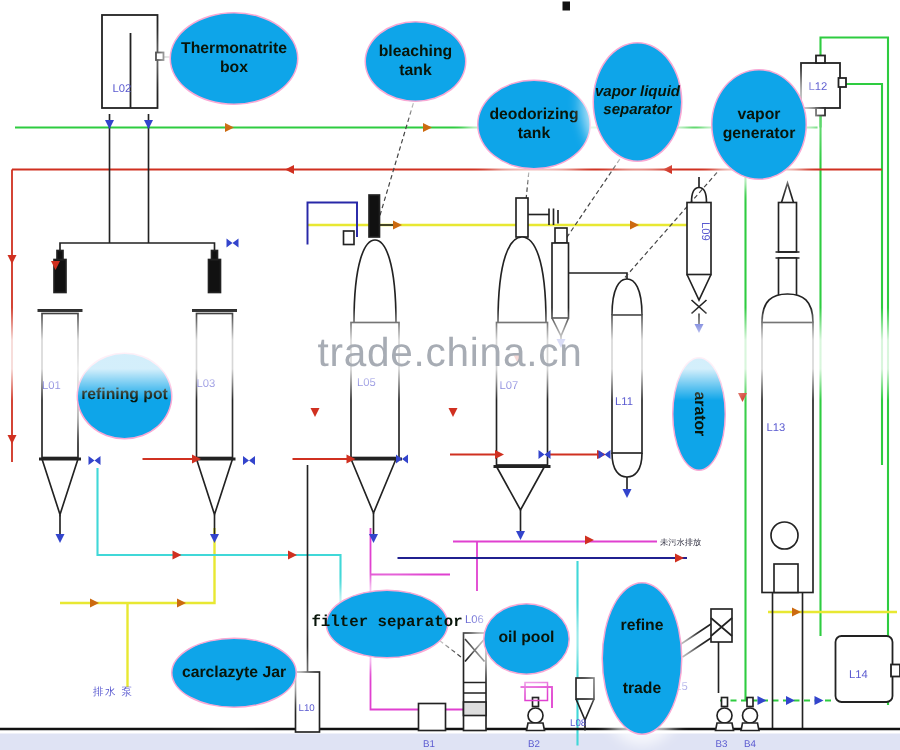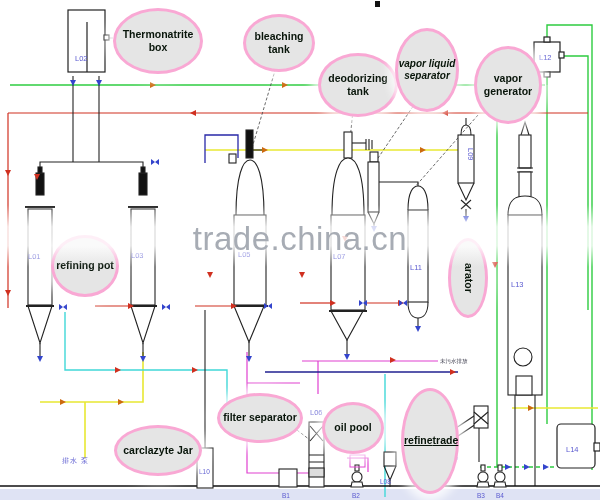--- a/index.html
+++ b/index.html
@@ -1,30 +1,30 @@
 <!DOCTYPE html>
 <html><head>
 <meta charset="utf-8">
 <style>
   html,body{margin:0;padding:0;background:#fff;}
   #stage{position:relative;width:600px;height:500px;background:#ffffff;overflow:hidden;
          font-family:"Liberation Sans",sans-serif;}
   svg text{font-family:"Liberation Sans",sans-serif;}
   .oval{position:absolute;display:flex;align-items:center;justify-content:center;text-align:center;
-        background:#e5e5e5;border:3px solid #f9a8d4;border-radius:50%;
+        background:#0ea5e9;border:1px solid #f9a8d4;border-radius:50%;
         color:#08150a;font-weight:700;font-size:10.5px;line-height:1.25;
         box-shadow:0 0 9px 7px rgba(255,255,255,.75);z-index:3;}
   .oval.nowrap{white-space:nowrap;}
   .oval.vtext{writing-mode:vertical-rl;text-orientation:sideways;}
-  .oval.twoLine{flex-direction:row;justify-content:space-around;padding:8px 0;text-decoration:underline;}
+  .oval.twoLine{flex-direction:column;justify-content:space-around;padding:8px 0;}
   .wm-band{position:absolute;left:0;top:205px;width:600px;height:62px;z-index:4;pointer-events:none;
         background:linear-gradient(180deg,rgba(255,255,255,0) 0%,rgba(255,255,255,.82) 35%,
         rgba(255,255,255,.82) 66%,rgba(255,255,255,0) 100%);}
   .wm-text{position:absolute;left:192px;top:220px;width:216px;z-index:5;text-align:center;
-        font-size:33px;color:#a7acb4;letter-spacing:.5px;font-weight:400;pointer-events:none;}
+        font-size:27px;color:#a7acb4;letter-spacing:.5px;font-weight:400;pointer-events:none;}
   .strip{position:absolute;left:0;top:489px;width:600px;height:11px;background:#dfe3f4;z-index:1;}
 </style>
 </head>
 <body>
 
 <div id="stage">
 
   <div class="strip"></div>
 
   <svg width="600" height="500" viewBox="0 0 600 500" style="position:absolute;left:0;top:0;z-index:2;">
@@ -308,21 +308,21 @@
     <text x="440" y="363" font-size="5.5" fill="#334">未污水排放</text>
   </svg>
 
   <div class="oval" style="left:113px;top:8px;width:84px;height:60px;">Thermonatrite box</div>
   <div class="oval" style="left:318px;top:53px;width:74px;height:58px;">deodorizing tank</div>
   <div class="oval" style="left:243px;top:14px;width:66px;height:52px;">bleaching tank</div>
   <div class="oval" style="left:395px;top:28px;width:58px;height:78px;font-size:10px;font-style:italic;">vapor liquid separator</div>
   <div class="oval" style="left:458px;top:46px;width:62px;height:72px;margin-left:16px;">vapor generator</div>
   <div class="oval nowrap" style="left:51px;top:235px;width:62px;height:56px;">refining pot</div>
   <div class="oval vtext" style="left:448px;top:238px;width:34px;height:74px;">arator</div>
-  <div class="oval nowrap" style="left:217px;top:393px;width:80px;height:44px;">filter separator</div>
+  <div class="oval nowrap" style="left:217px;top:393px;width:80px;height:44px;font-family:Liberation Mono, monospace;">filter separator</div>
   <div class="oval" style="left:322px;top:402px;width:56px;height:46px;">oil pool</div>
   <div class="oval nowrap" style="left:114px;top:425px;width:82px;height:45px;">carclazyte Jar</div>
   <div class="oval twoLine" style="left:401px;top:388px;width:52px;height:84px;">
     <span>refine</span>
     <span>trade</span>
   </div>
 
   <div class="wm-band"></div>
   <div class="wm-text">trade.china.cn</div>
 

